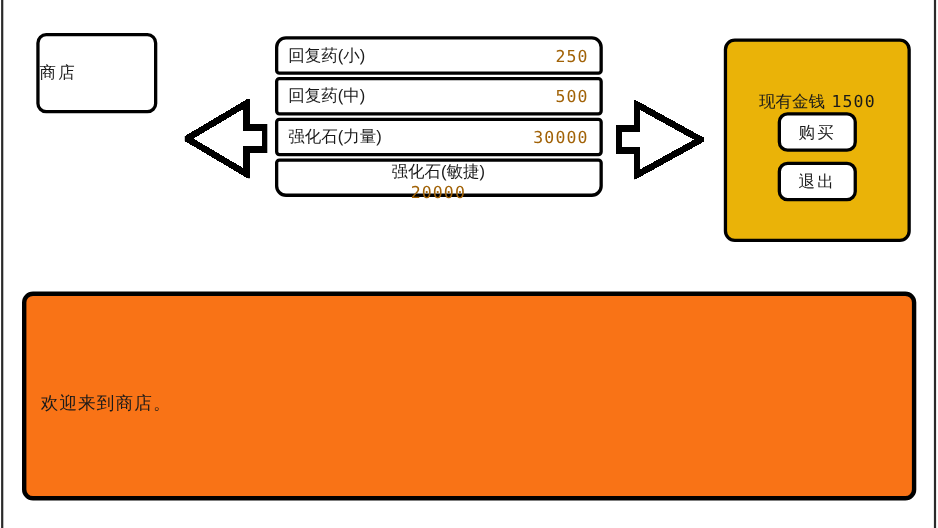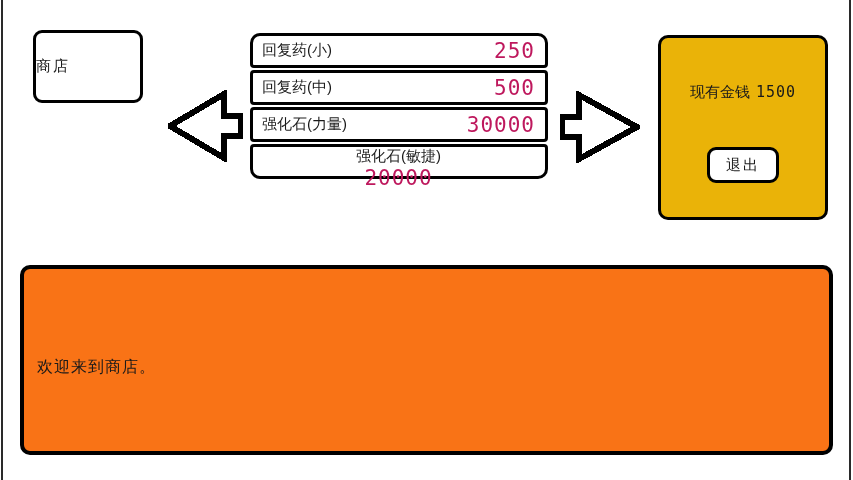--- a/index.html
+++ b/index.html
@@ -58,23 +58,23 @@
     align-items: center;
     justify-content: space-between;
     padding: 0 10px 0 9px;
     font-size: 15px;
     cursor: pointer;
   }
   .item-row.first { border-top-left-radius: 10px; border-top-right-radius: 10px; }
   .item-row.last  { border-bottom-left-radius: 10px; border-bottom-right-radius: 10px; flex-direction: column; }
   .item-price {
     font-family: "DejaVu Sans Mono", monospace;
-    font-size: 21px;
+    font-size: 15px;
     letter-spacing: 1px;
-    color: #be185d;
+    color: #a16207;
   }
 
   .page-indicator {
     position: absolute;
     left: 250px; top: 227px;
     width: 298px;
     text-align: center;
     font-family: "DejaVu Sans Mono", monospace;
     font-size: 15px;
     color: #222;
@@ -191,20 +191,21 @@
   <button class="arrow-btn next">
     <svg width="80" height="72" viewBox="0 0 80 72">
       <path d="M2,26 L19,26 L19,4 L77,36 L19,68 L19,46 L2,46 Z" fill="#ffffff" stroke="#000000" stroke-width="6" stroke-linejoin="miter" shape-rendering="crispEdges"></path>
     </svg>
   </button>
 
   <div class="wallet-panel">
     <div class="money-row">
       <span>现有金钱</span><span class="money-value">1500</span>
     </div>
+    <button class="panel-btn buy">购买</button>
     <button class="panel-btn exit">退出</button>
   </div>
 
   <div class="message-window">
     <div class="message-text">欢迎来到商店。</div>
   </div>
 
 </div>
 
 </body></html>

